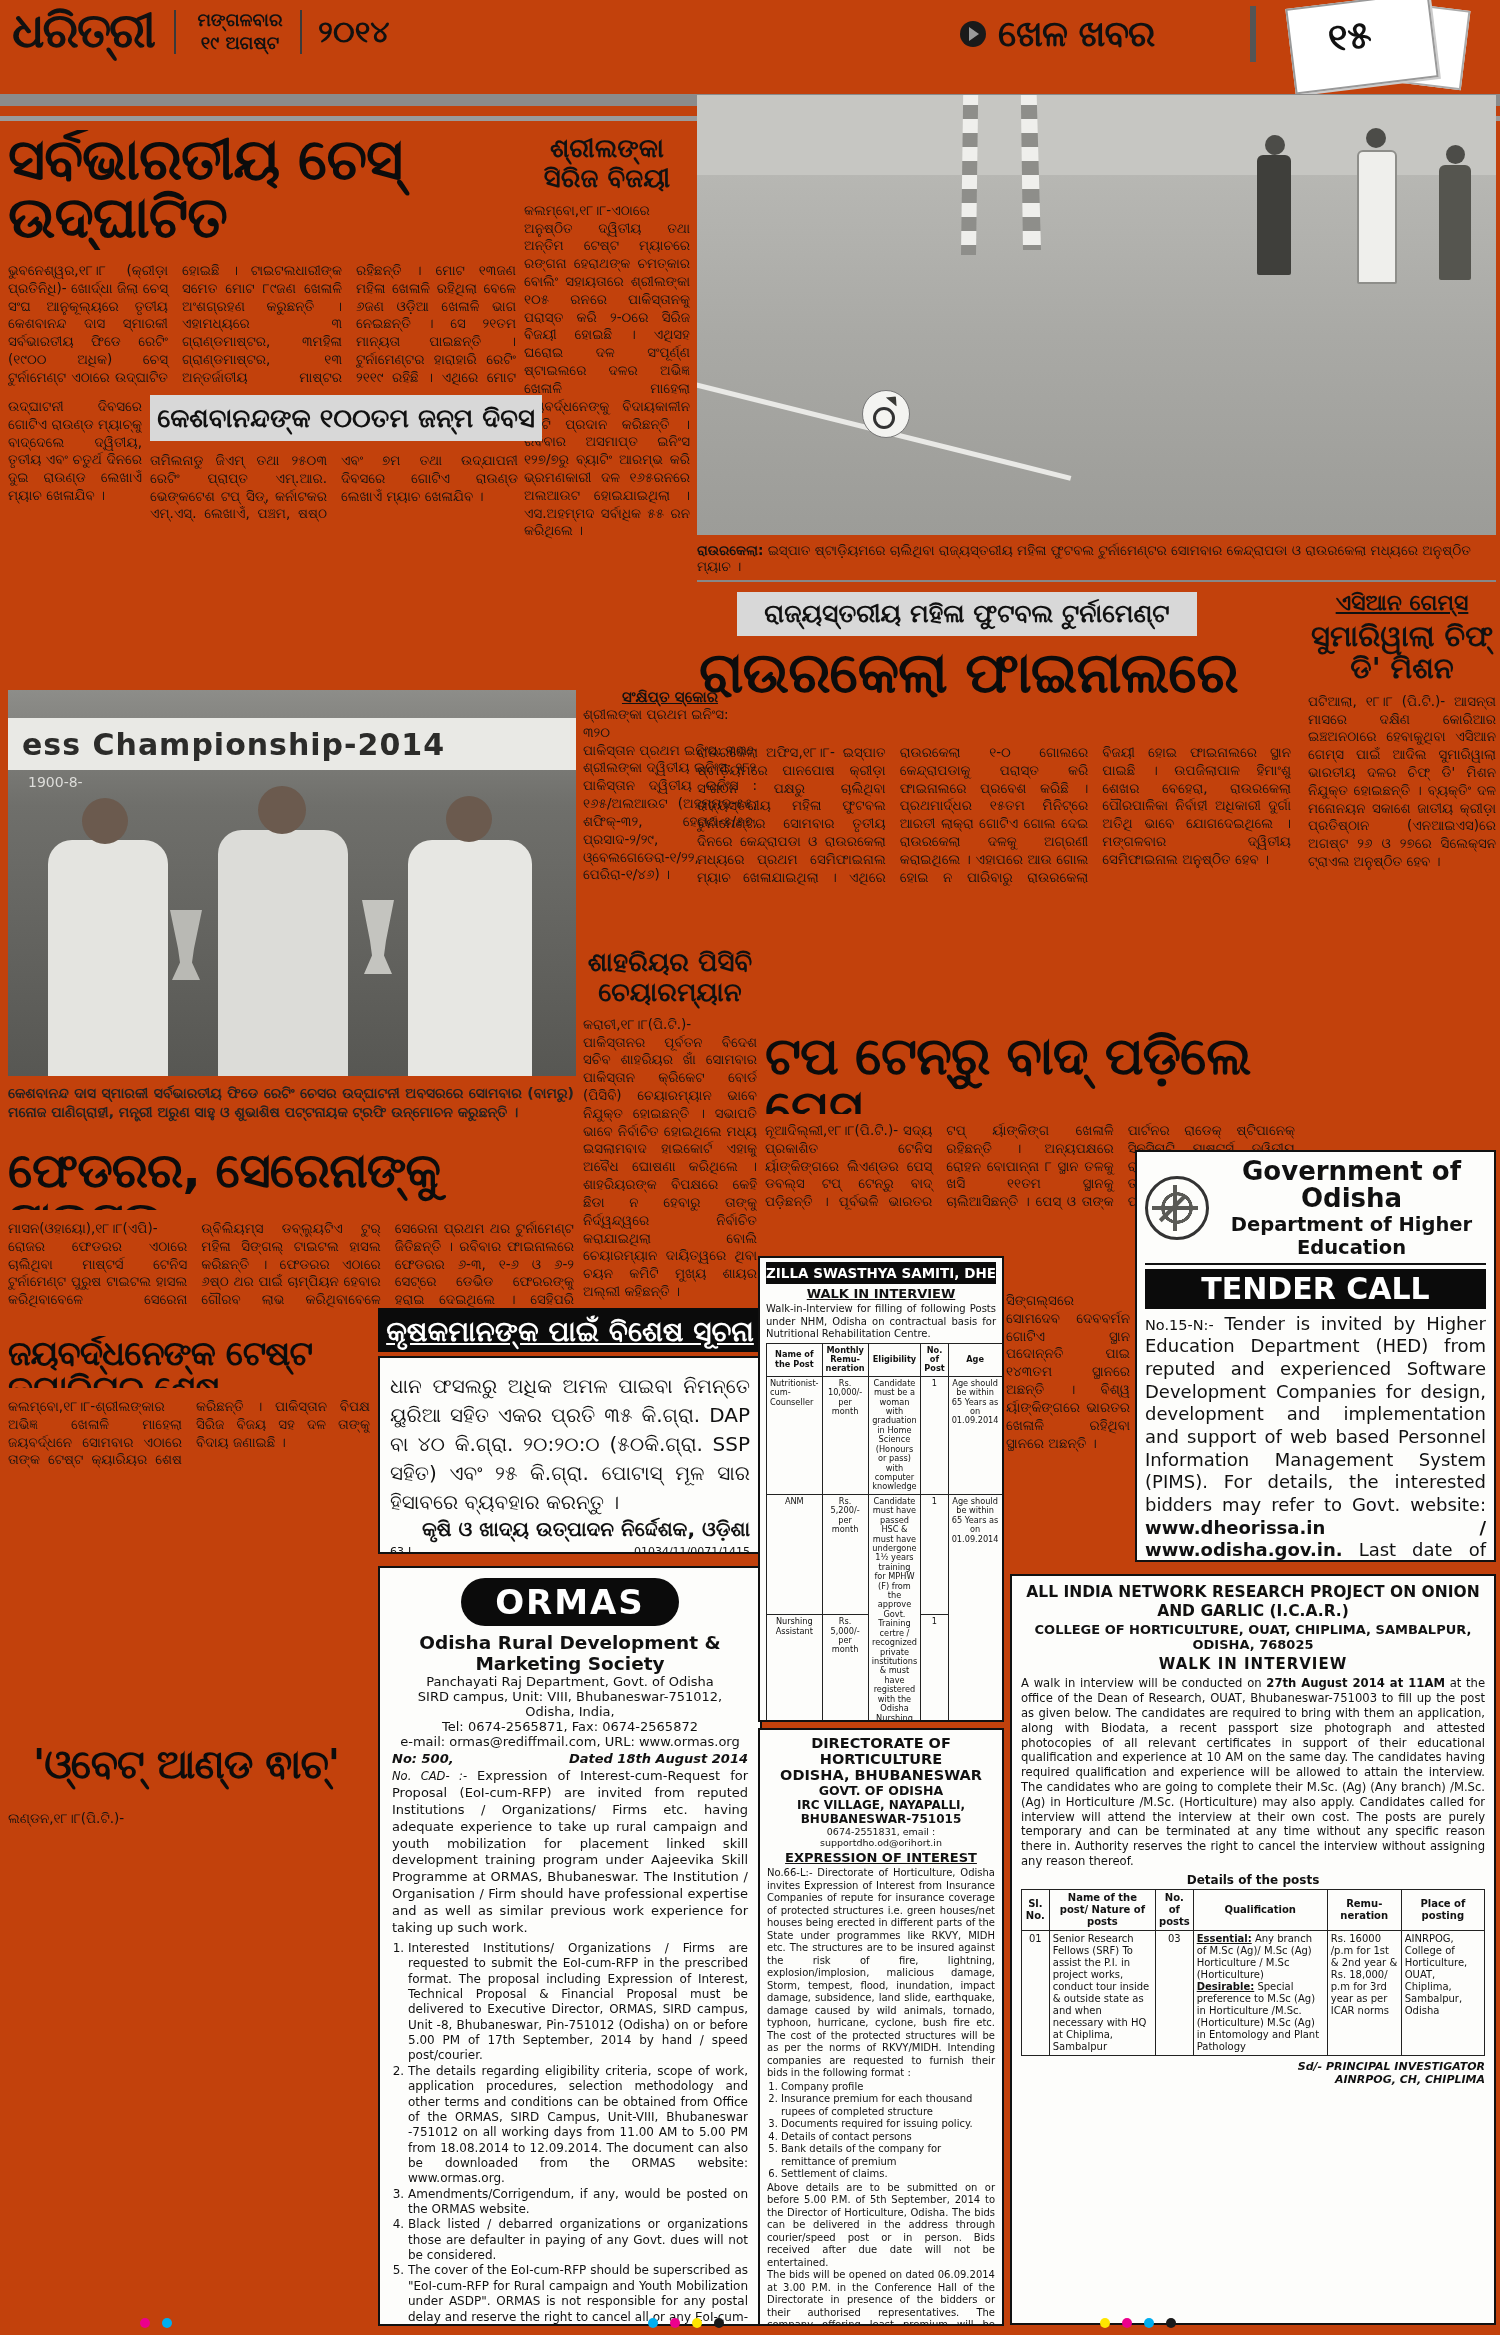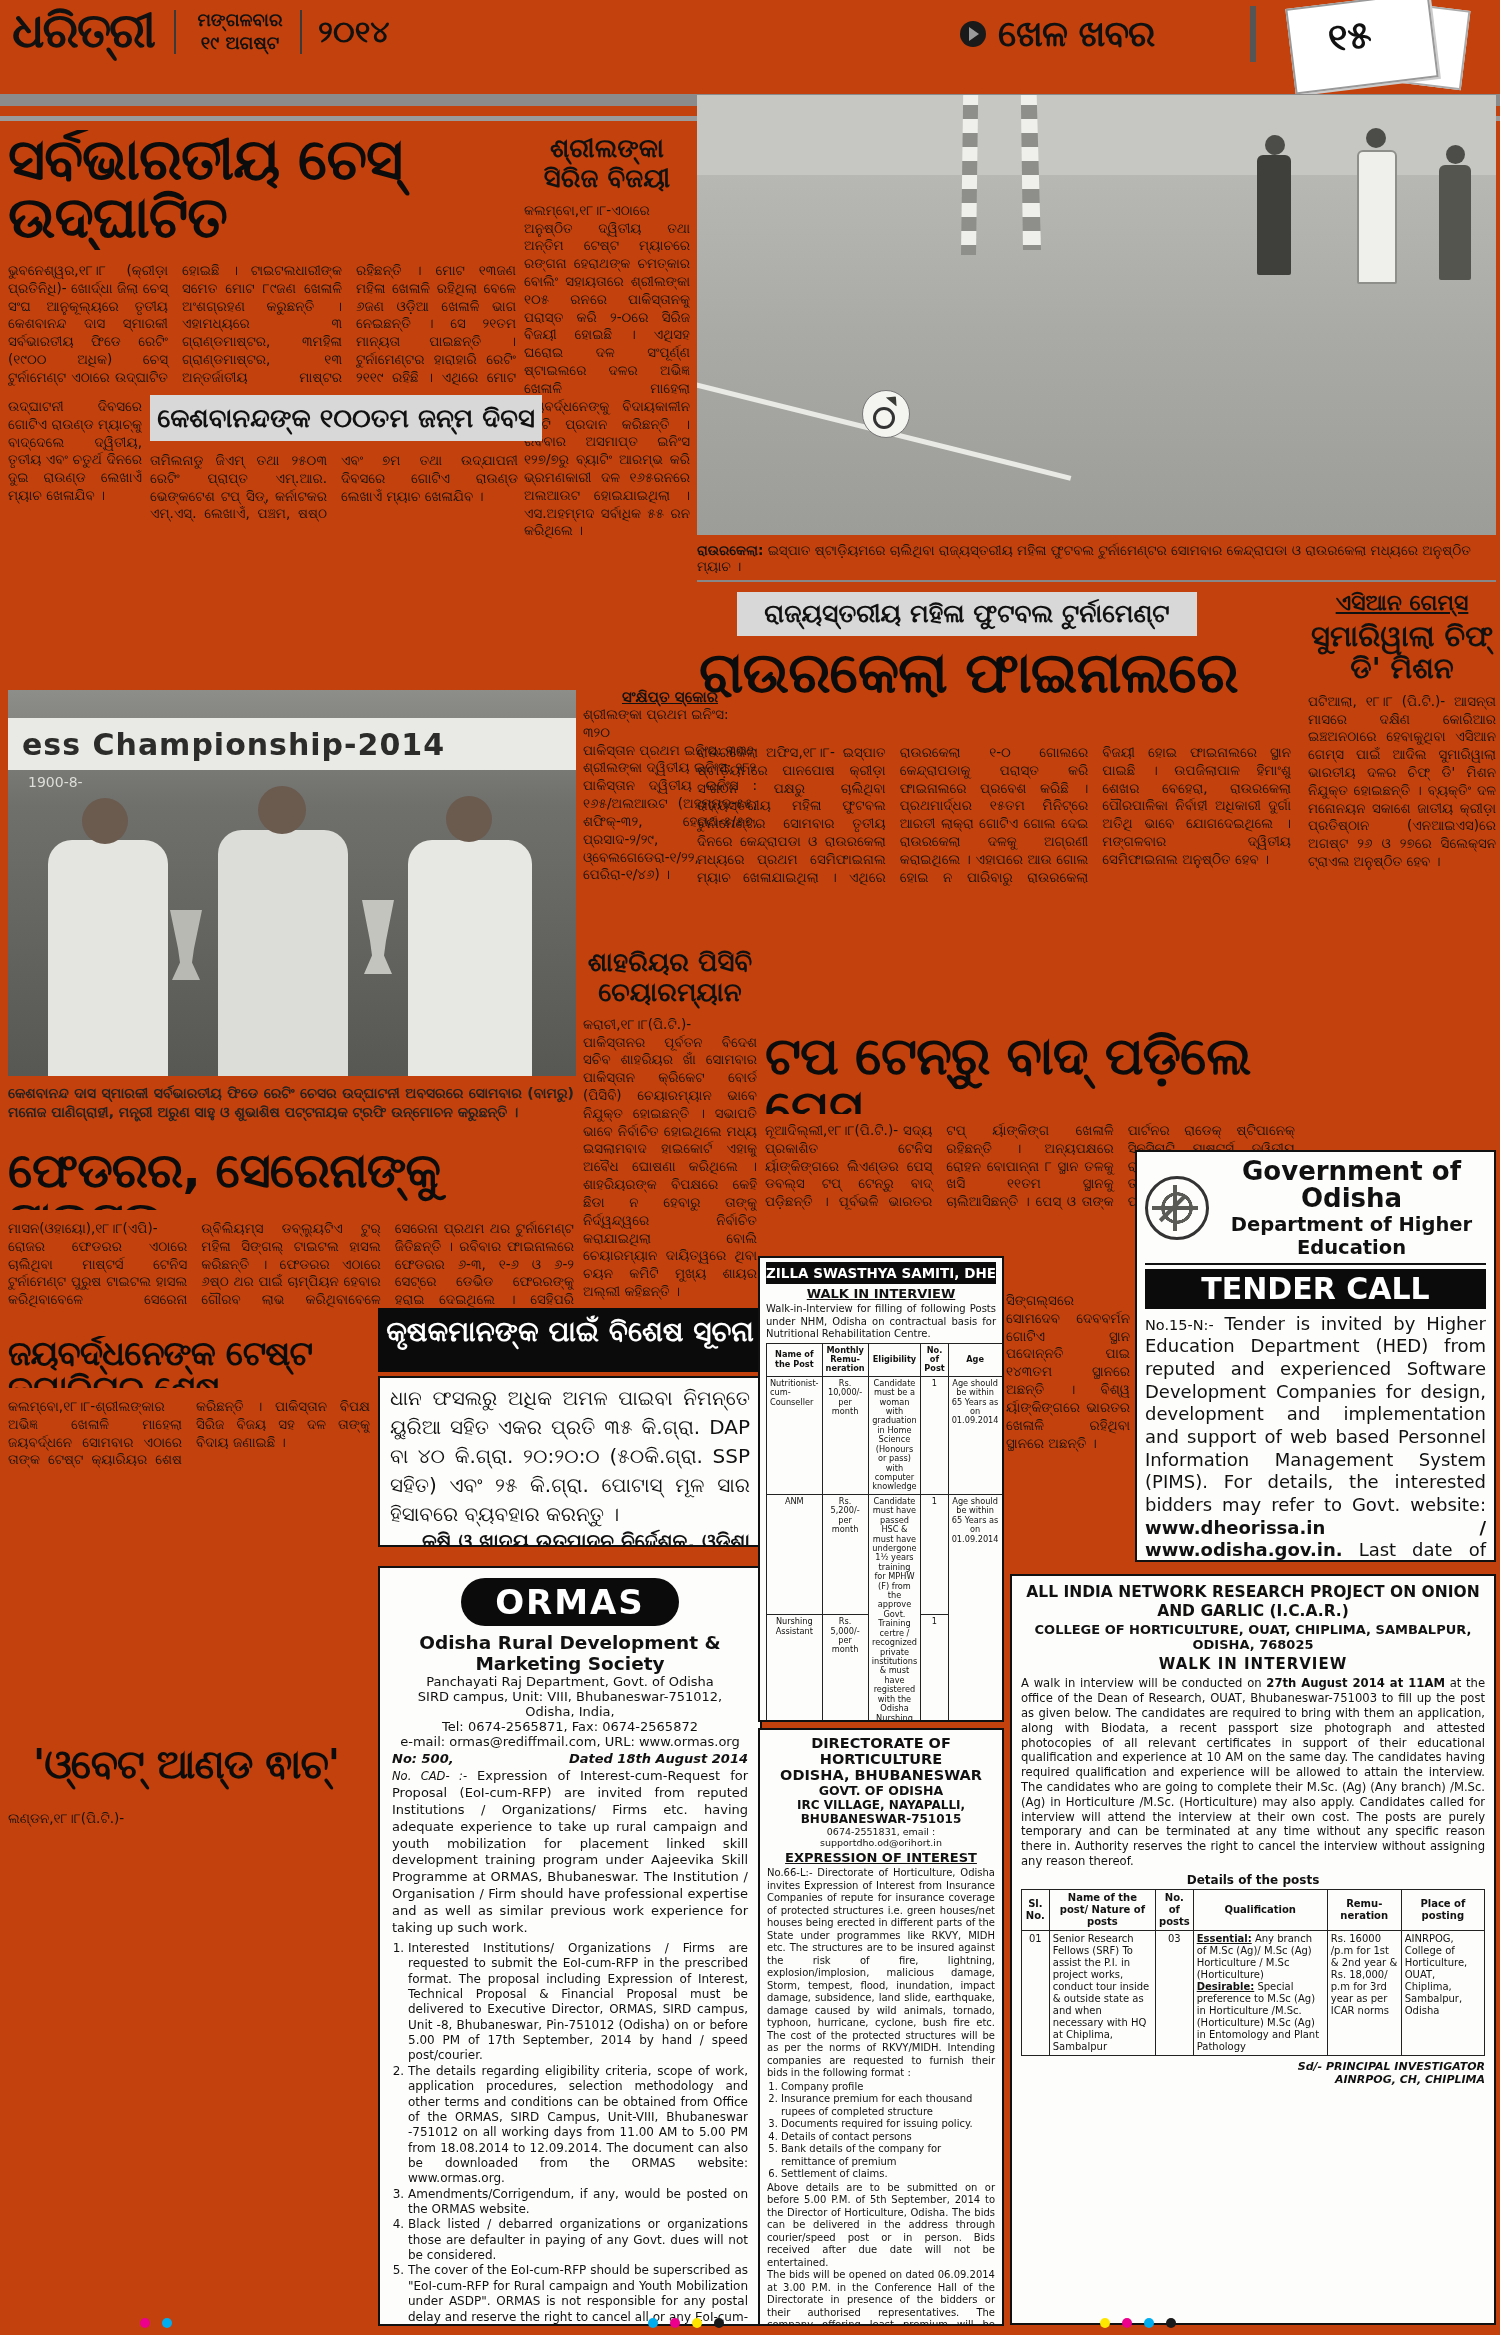--- a/index.html
+++ b/index.html
@@ -139,22 +139,22 @@
   <div class="abs headline hidden-ov" style="left:8px;top:1146px;width:566px;height:64px;font-size:48px;">ଫେଡରର, ସେରେନାଙ୍କୁ ଟାଇଟଲ</div>
   <div class="abs body-txt just cols3 hidden-ov" style="left:8px;top:1220px;width:566px;height:106px;">ମାସନ(ଓହାୟୋ),୧୮।୮(ଏପି)- ରୋଜର ଫେଡରର ଏଠାରେ ଚାଲିଥିବା ମାଷ୍ଟର୍ସ ଟେନିସ ଟୁର୍ନାମେଣ୍ଟ ପୁରୁଷ ଟାଇଟଲ ହାସଲ କରିଥିବାବେଳେ ସେରେନା ଉ୍ବିଲିୟମ୍ସ ଡବ୍ଲ୍ୟୁଟିଏ ଟୁର୍ ମହିଳା ସିଙ୍ଗଲ୍ ଟାଇଟଲ ହାସଲ କରିଛନ୍ତି । ଫେଡରର ଏଠାରେ ୬ଷ୍ଠ ଥର ପାଇଁ ଚାମ୍ପିୟନ ହେବାର ଗୌରବ ଲାଭ କରିଥିବାବେଳେ ସେରେନା ପ୍ରଥମ ଥର ଟୁର୍ନାମେଣ୍ଟ ଜିତିଛନ୍ତି । ରବିବାର ଫାଇନାଲରେ ଫେଡରର ୬-୩, ୧-୬ ଓ ୬-୨ ସେଟ୍‌ରେ ଡେଭିଡ ଫେରରଙ୍କୁ ହରାଇ ଦେଇଥିଲେ । ସେହିପରି ମହିଳା ସିଙ୍ଗଲ୍ ଫାଇନାଲରେ ସେରେନା ୬-୪, ୬-୧ ସେଟ୍‌ରେ ଆନା ଇଭାନୋଭିଚ୍‌କୁ ପରାସ୍ତ କରିଛନ୍ତି ।</div>
 
   <div class="abs headline hidden-ov" style="left:8px;top:1336px;width:362px;height:52px;font-size:34px;">ଜୟବର୍ଦ୍ଧନେଙ୍କ ଟେଷ୍ଟ କ୍ୟାରିୟର ଶେଷ</div>
   <div class="abs body-txt just cols2 hidden-ov" style="left:8px;top:1398px;width:362px;height:328px;">କଲମ୍ବୋ,୧୮।୮-ଶ୍ରୀଲଙ୍କାର ଅଭିଜ୍ଞ ଖେଳାଳି ମାହେଲା ଜୟବର୍ଦ୍ଧନେ ସୋମବାର ଏଠାରେ ତାଙ୍କ ଟେଷ୍ଟ କ୍ୟାରିୟର ଶେଷ କରିଛନ୍ତି । ପାକିସ୍ତାନ ବିପକ୍ଷ ସିରିଜ ବିଜୟ ସହ ଦଳ ତାଙ୍କୁ ବିଦାୟ ଜଣାଇଛି ।</div>
 
   <div class="abs headline hidden-ov" style="left:30px;top:1744px;width:312px;height:54px;font-size:40px;text-align:center;">'ଓ୍ବେଟ୍ ଆଣ୍ଡ ଵାଚ୍'</div>
   <div class="abs body-txt just cols2 hidden-ov" style="left:8px;top:1810px;width:362px;height:516px;">ଲଣ୍ଡନ,୧୮।୮(ପି.ଟି.)-</div>
 
   <div class="abs" style="left:378px;top:1308px;width:384px;height:254px;">
-    <div class="blackbar" style="height:64px;line-height:48px;font-size:28px;white-space:nowrap;">କୃଷକମାନଙ୍କ ପାଇଁ ବିଶେଷ ସୂଚନା</div>
-    <div class="adbox" style="margin-top:4px;height:171px;padding:6px 10px;overflow:hidden;">
+    <div class="blackbar" style="height:44px;line-height:48px;font-size:28px;white-space:nowrap;text-decoration:underline;">କୃଷକମାନଙ୍କ ପାଇଁ ବିଶେଷ ସୂଚନା</div>
+    <div class="adbox" style="margin-top:4px;height:198px;padding:14px 10px;overflow:hidden;">
       <div class="just" style="font-size:20px;line-height:1.45;">ଧାନ ଫସଲରୁ ଅଧିକ ଅମଳ ପାଇବା ନିମନ୍ତେ ୟୁରିଆ ସହିତ ଏକର ପ୍ରତି ୩୫ କି.ଗ୍ରା. DAP ବା ୪୦ କି.ଗ୍ରା. ୨୦:୨୦:୦ (୫୦କି.ଗ୍ରା. SSP ସହିତ) ଏବଂ ୨୫ କି.ଗ୍ରା. ପୋଟାସ୍ ମୂଳ ସାର ହିସାବରେ ବ୍ୟବହାର କରନ୍ତୁ ।</div>
       <div class="sign-right" style="font-size:20px;">କୃଷି ଓ ଖାଦ୍ୟ ଉତ୍ପାଦନ ନିର୍ଦ୍ଦେଶକ, ଓଡ଼ିଶା</div>
       <div style="display:flex;justify-content:space-between;margin-top:4px;">
         <span class="small-ref">63-L</span>
         <span class="small-ref">01034/11/0071/1415</span>
       </div>
     </div>
   </div>
 
   <div class="abs adbox hidden-ov" style="left:378px;top:1566px;width:384px;height:760px;padding:10px 12px;">

